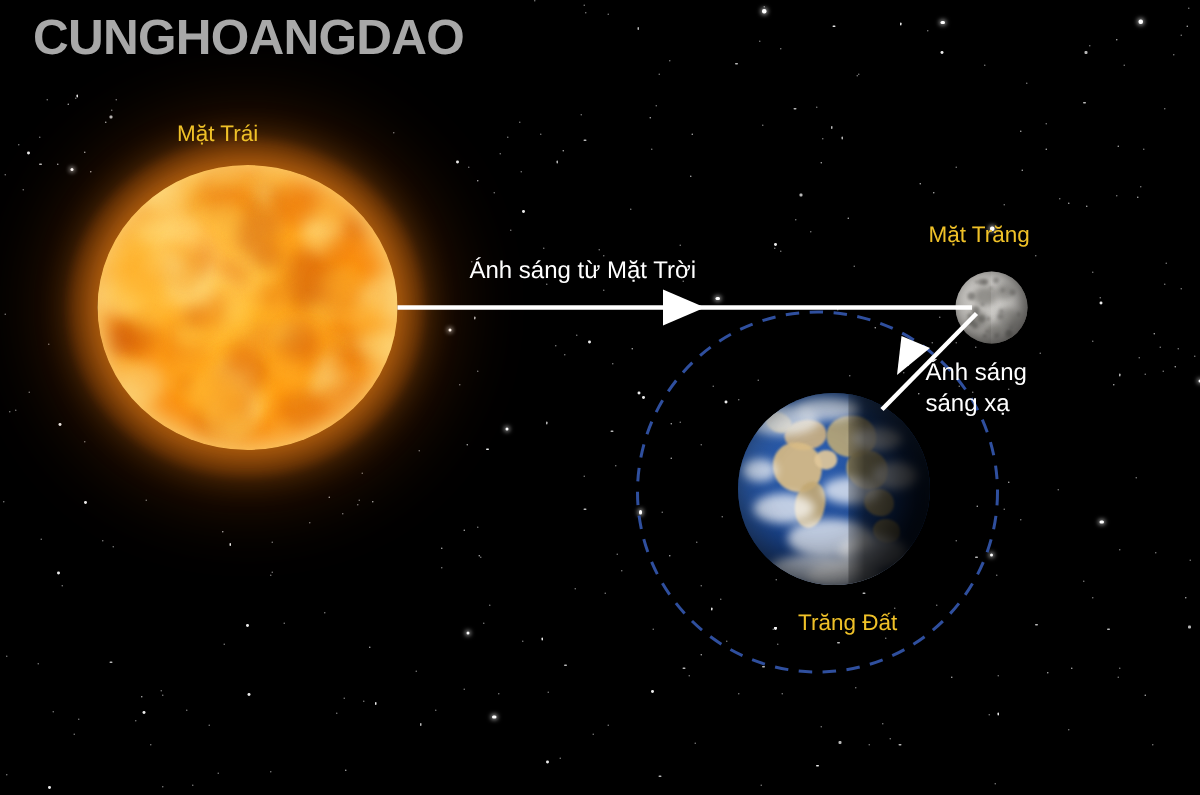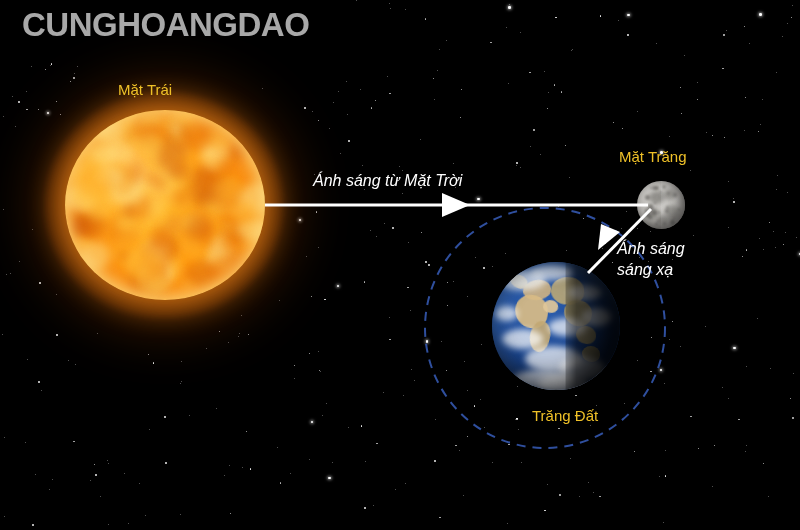--- a/index.html
+++ b/index.html
@@ -212,21 +212,20 @@
     white-space: nowrap;
     font-family: "Liberation Sans", sans-serif;
   }
   .label-gold {
     color: #efc128;
     font-size: 15px;
   }
   .label-white {
     color: #ffffff;
     font-size: 16px;
-    font-style: italic;
   }
   #label-sun   { left: 118px; top: 81px; }
   #label-moon  { left: 619px; top: 148px; }
   #label-earth { left: 532px; top: 407px; }
   #label-sunlight { left: 313px; top: 172px; }
   #label-reflected {
     left: 617px; top: 238px;
     line-height: 21px;
   }
   #label-reflected span { display: block; }

